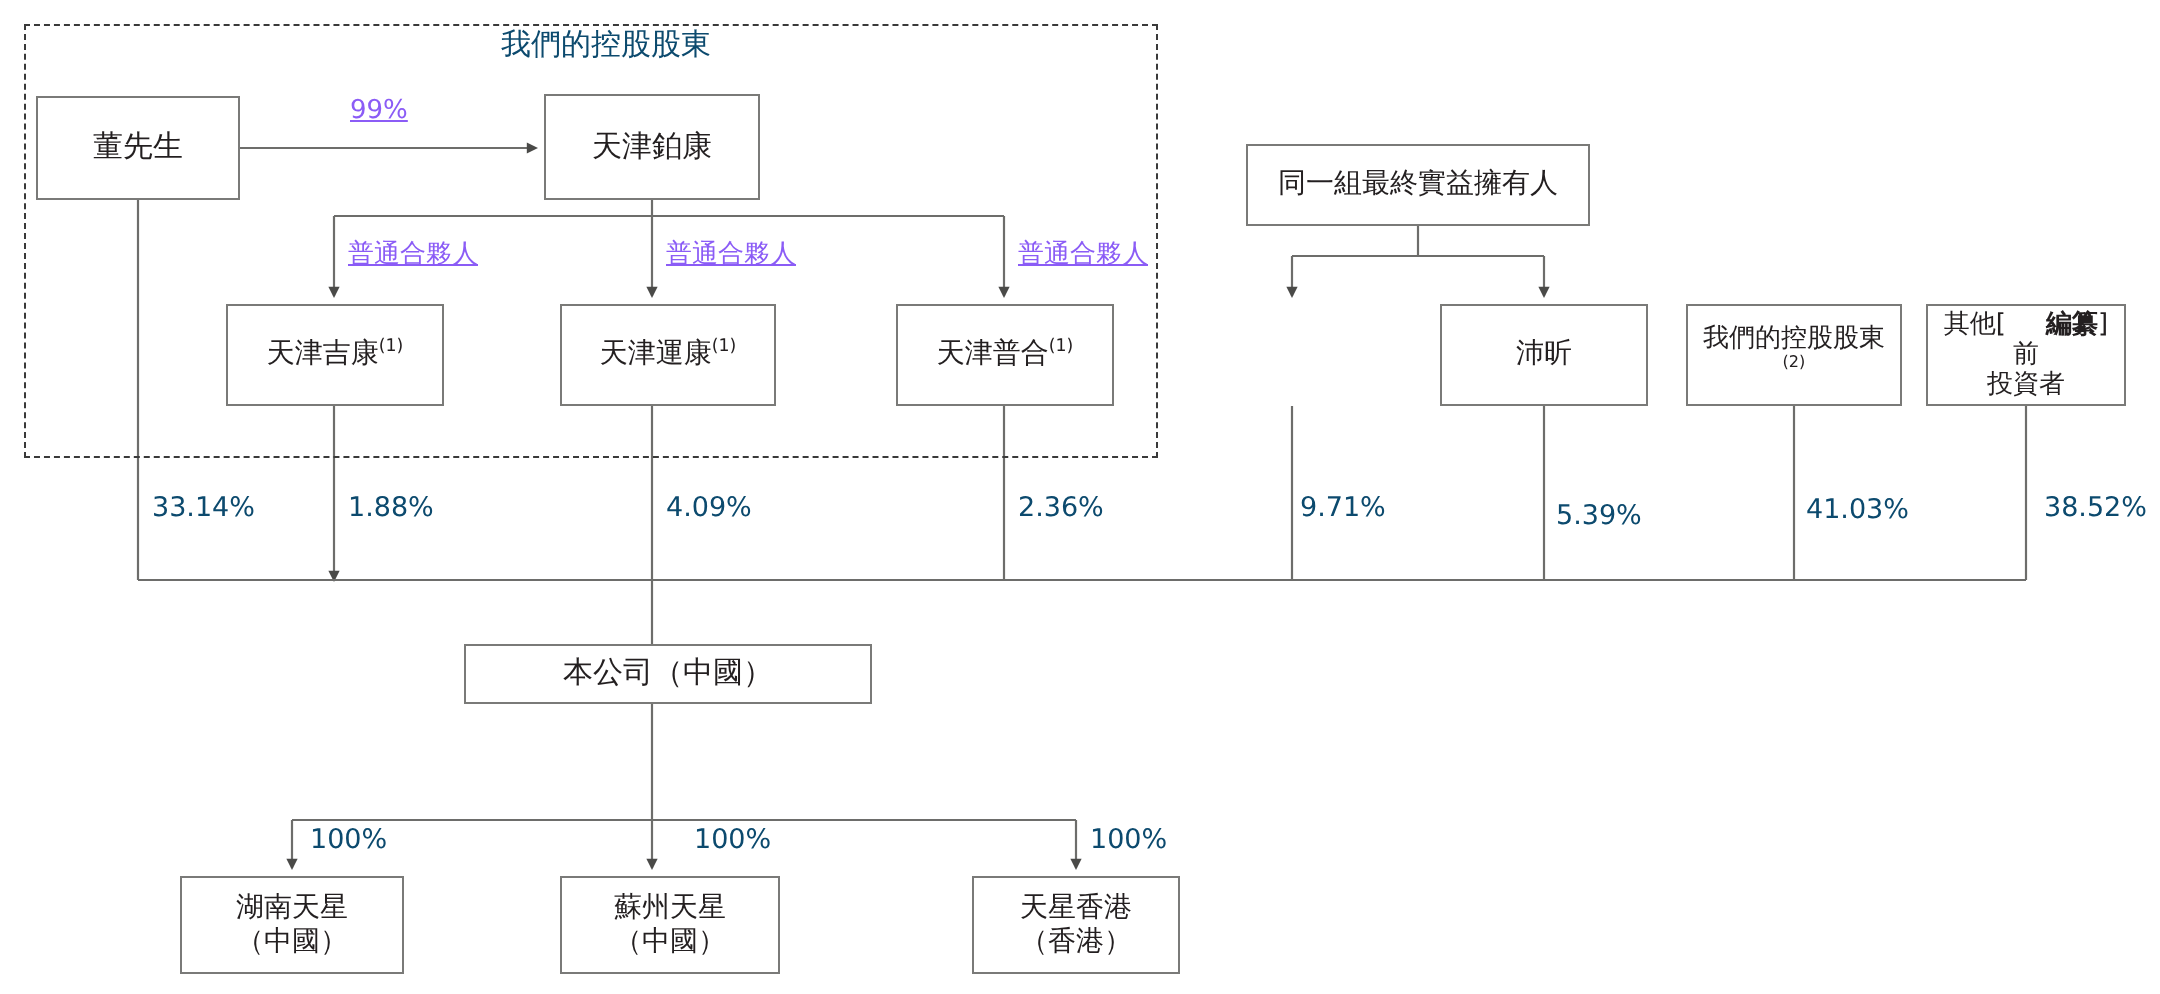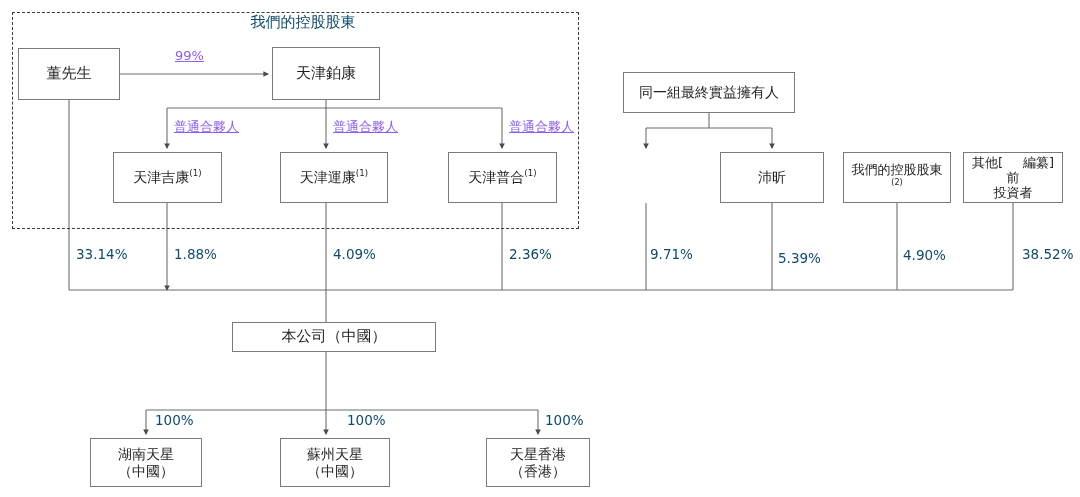--- a/index.html
+++ b/index.html
@@ -74,21 +74,21 @@
     color: #0c4a6e;
     white-space: nowrap;
     z-index: 4;
   }
   .sup {
     font-size: 0.62em;
     vertical-align: super;
     line-height: 0;
   }
   .redact {
-    font-weight: normal;
+    font-weight: bold;
     margin-left: 20px;
   }
 </style>
 </head>
 <body>
 
 <div id="canvas">
 
   <div class="dashed-group" style="left:12px; top:12px; width:567px; height:217px;"></div>
 
@@ -214,21 +214,21 @@
   <div class="pct-label" style="left:174px; top:246px;">1.88%</div>
 
   <div class="pct-label" style="left:333px; top:246px;">4.09%</div>
 
   <div class="pct-label" style="left:509px; top:246px;">2.36%</div>
 
   <div class="pct-label" style="left:650px; top:246px;">9.71%</div>
 
   <div class="pct-label" style="left:778px; top:250px;">5.39%</div>
 
-  <div class="pct-label" style="left:903px; top:247px;">4.90%</div>
+  <div class="pct-label" style="left:903px; top:247px;">41.03%</div>
 
   <div class="pct-label" style="left:1022px; top:246px;">38.52%</div>
 
   <div class="pct-label" style="left:155px; top:412px;">100%</div>
 
   <div class="pct-label" style="left:347px; top:412px;">100%</div>
 
   <div class="pct-label" style="left:545px; top:412px;">100%</div>
 
 </div>

